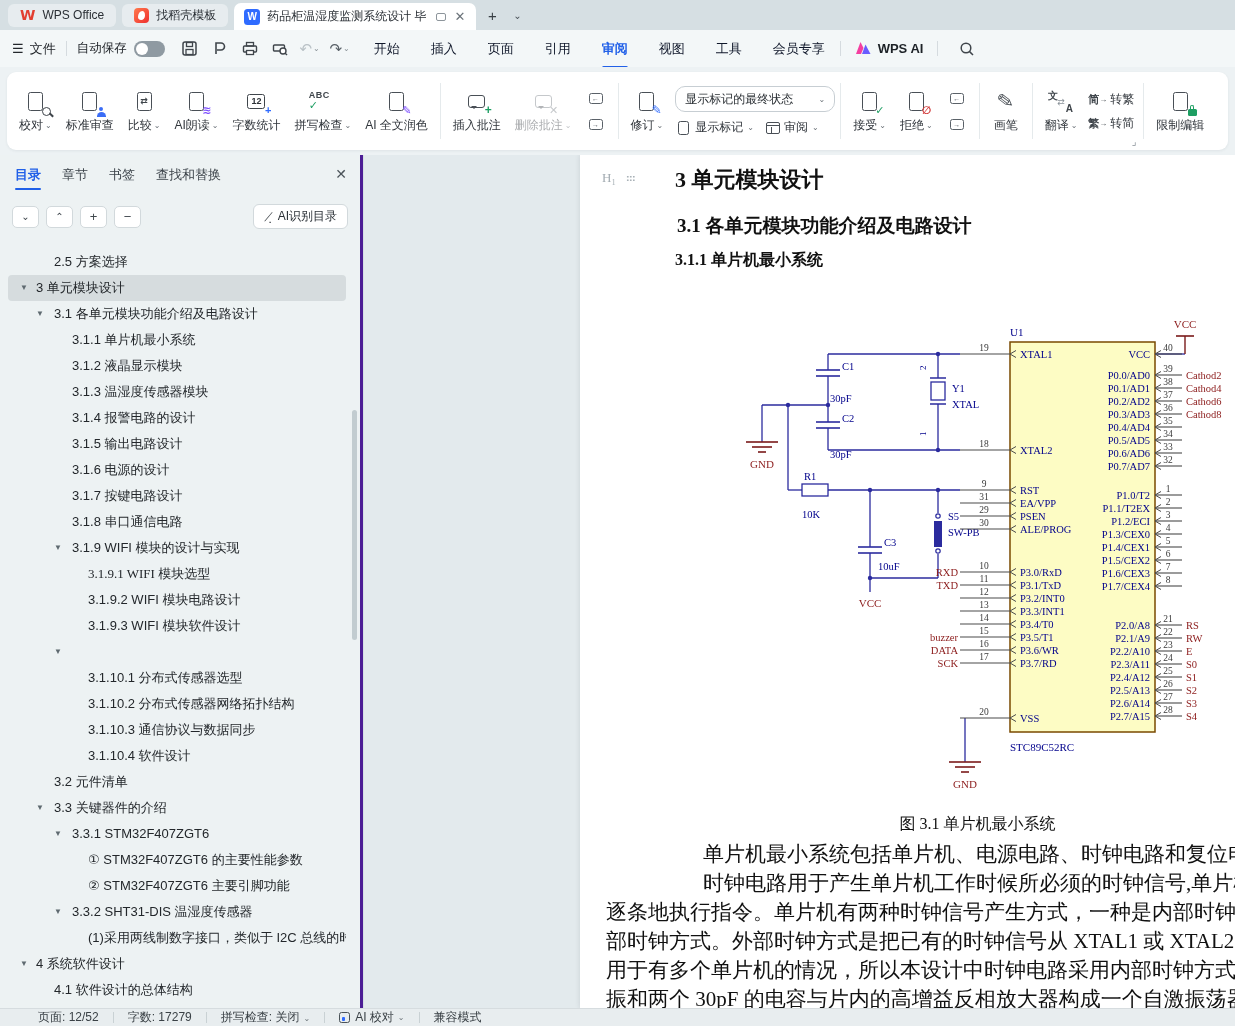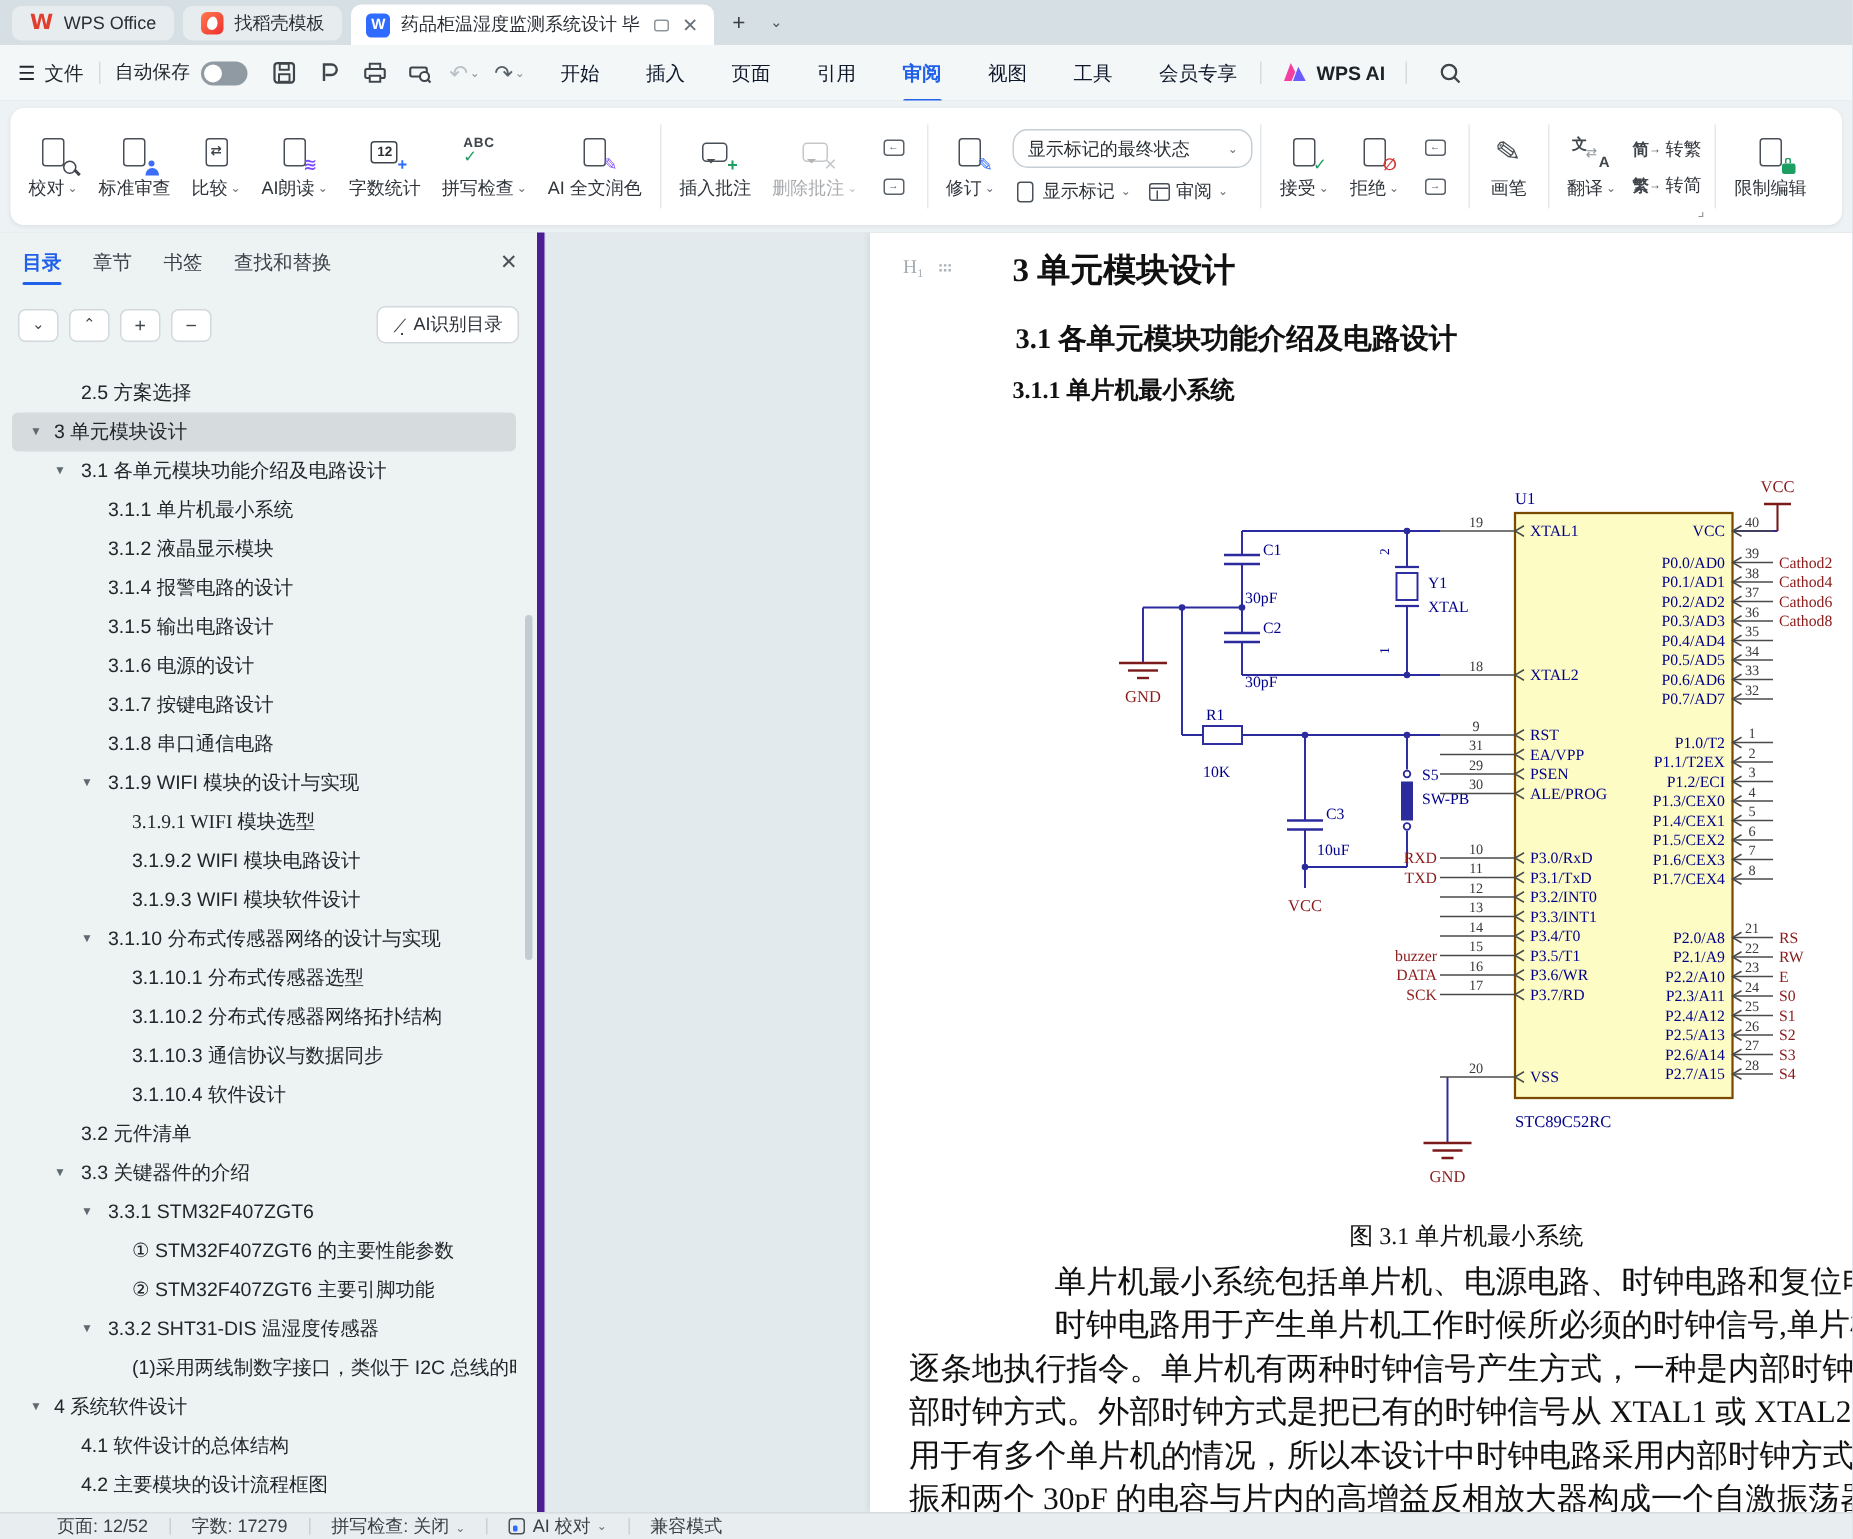--- a/index.html
+++ b/index.html
@@ -81,21 +81,21 @@
   .tarr{position:absolute;left:50%;top:55%;transform:translate(-50%,-50%);font-size:9px;color:#8a9299}
   .zhrow{display:flex;align-items:center;gap:3px;font-size:12px;color:#30353b;white-space:nowrap}
   .zhic{font-size:11px;font-weight:700;color:#3f454b;display:flex;align-items:center}
   .zhic i{font-style:normal;font-size:8px;color:#3f454b}
   .zcol{display:flex;flex-direction:column;gap:7px;margin:0 4px}
   .lk{position:absolute;right:-3px;bottom:-2px;width:9px;height:7px;background:#1d9e62;border-radius:1.5px}
   .lk i{position:absolute;left:1.3px;top:-4px;width:4.5px;height:4px;border:1.6px solid #1d9e62;border-bottom:none;border-radius:3px 3px 0 0}
   .cexp{position:absolute;right:2px;bottom:3px;font-size:10px;color:#8a9299}
 
   
-  #sidebar{position:absolute;left:0;top:155px;width:363px;bottom:18px;background:#edf2f3;border-right:5px solid #4c1d95;overflow:hidden}
+  #sidebar{position:absolute;left:0;top:155px;width:363px;bottom:18px;background:#edf2f3;border-right:3px solid #4c1d95;overflow:hidden}
   .stabs{display:flex;align-items:center;gap:21px;padding:11px 0 6px 15px;font-size:13px;color:#3c434a}
   .stab{position:relative;padding-bottom:4px}
   .stab.active{color:#2160e8;font-weight:700}
   .stab.active::after{content:'';position:absolute;left:0;bottom:-2px;width:26px;height:2.5px;border-radius:2px;background:#2160e8}
   .sclose{position:absolute;right:13px;top:11px;color:#4b5359;font-size:14px}
   .sctrl{display:flex;align-items:center;margin:10px 12px 9px;gap:7px}
   .cbtn{width:27px;height:22px;background:#fff;border:1px solid #d2d9dc;border-radius:5px;display:flex;align-items:center;justify-content:center;font-size:10px;color:#3f474d}
   .cbtn.pm{font-size:13px}
   .aibtn{margin-left:auto;height:25px;background:#fff;border:1px solid #d2d9dc;border-radius:6px;display:flex;align-items:center;gap:5px;padding:0 10px;font-size:12px;color:#2b3137}
   .aipen{font-size:12px;color:#30363c}
@@ -503,20 +503,23 @@
           <span class="arr" style="width: 18px;">▼</span>
           <span class="tlabel">3.1 各单元模块功能介绍及电路设计</span>
         </div>
         <div class="trow" style="padding-left: 64px;">
           <span class="tlabel">3.1.1 单片机最小系统</span>
         </div>
         <div class="trow" style="padding-left: 64px;">
           <span class="tlabel">3.1.2 液晶显示模块</span>
         </div>
         <div class="trow" style="padding-left: 64px;">
+          <span class="tlabel">3.1.3 温湿度传感器模块</span>
+        </div>
+        <div class="trow" style="padding-left: 64px;">
           <span class="tlabel">3.1.4  报警电路的设计</span>
         </div>
         <div class="trow" style="padding-left: 64px;">
           <span class="tlabel">3.1.5 输出电路设计</span>
         </div>
         <div class="trow" style="padding-left: 64px;">
           <span class="tlabel">3.1.6 电源的设计</span>
         </div>
         <div class="trow" style="padding-left: 64px;">
           <span class="tlabel">3.1.7  按键电路设计</span>
@@ -532,21 +535,20 @@
           <span class="tlabel">3.1.9.1 WIFI 模块选型</span>
         </div>
         <div class="trow" style="padding-left: 80px;">
           <span class="tlabel">3.1.9.2 WIFI 模块电路设计</span>
         </div>
         <div class="trow" style="padding-left: 80px;">
           <span class="tlabel">3.1.9.3 WIFI 模块软件设计</span>
         </div>
         <div class="trow" style="padding-left: 46px;">
           <span class="arr" style="width: 18px;">▼</span>
-          <span class="tlabel">3.1.10 分布式传感器网络的设计与实现</span>
         </div>
         <div class="trow" style="padding-left: 80px;">
           <span class="tlabel">3.1.10.1 分布式传感器选型</span>
         </div>
         <div class="trow" style="padding-left: 80px;">
           <span class="tlabel">3.1.10.2 分布式传感器网络拓扑结构</span>
         </div>
         <div class="trow" style="padding-left: 80px;">
           <span class="tlabel">3.1.10.3 通信协议与数据同步</span>
         </div>

